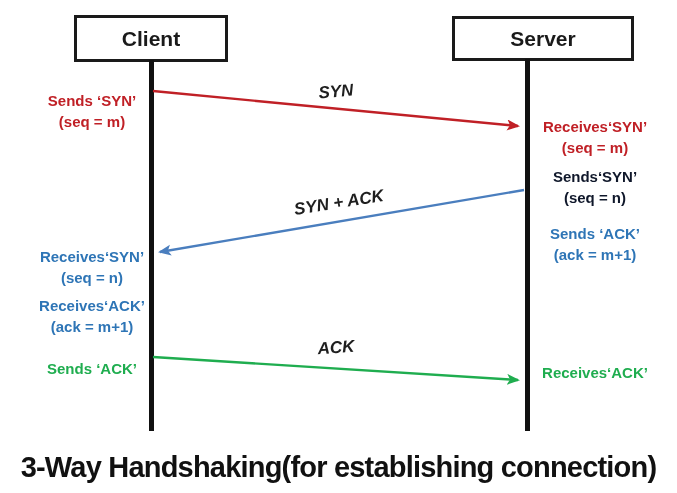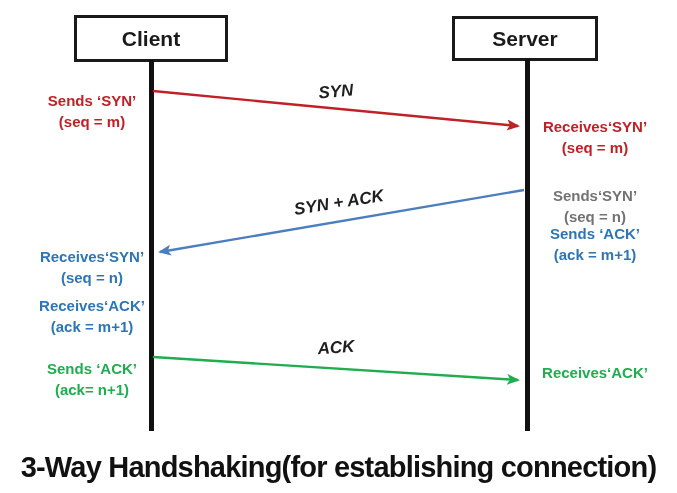--- a/index.html
+++ b/index.html
@@ -17,21 +17,21 @@
     border: 3px solid #1a1a1a;
     background: #ffffff;
     display: flex;
     align-items: center;
     justify-content: center;
     font-size: 21px;
     font-weight: bold;
     color: #1a1a1a;
   }
   .actor-box.client { left: 74px;  top: 15px; width: 154px; height: 47px; }
-  .actor-box.server { left: 452px; top: 16px; width: 146px; height: 45px; }
+  .actor-box.server { left: 452px; top: 16px; width: 182px; height: 45px; }
   .lifeline {
     position: absolute;
     width: 5px;
     background: #111111;
   }
   .lifeline.client-line { left: 149px; top: 60px; height: 371px; }
   .lifeline.server-line { left: 525px; top: 59px; height: 372px; }
   svg.arrows {
     position: absolute;
     left: 0; top: 0;
@@ -113,28 +113,27 @@
   <div class="note left" style="top: 232px; color: rgb(46, 117, 182);">
     <div>Receives‘SYN’</div>
     <div>(seq = n)</div>
   </div>
   <div class="note left" style="top: 281px; color: rgb(46, 117, 182);">
     <div>Receives‘ACK’</div>
     <div>(ack = m+1)</div>
   </div>
   <div class="note left" style="top: 344px; color: rgb(31, 173, 79);">
     <div>Sends ‘ACK’</div>
-    <div>(ack= n+1)</div>
   </div>
 
   <div class="note right" style="top: 116px; color: rgb(192, 32, 38);">
     <div>Receives‘SYN’</div>
     <div>(seq = m)</div>
   </div>
-  <div class="note right" style="top: 185px; color: #737373;">
+  <div class="note right" style="top: 166px; color: #0f172a;">
     <div>Sends‘SYN’</div>
     <div>(seq = n)</div>
   </div>
   <div class="note right" style="top: 223px; color: rgb(46, 117, 182);">
     <div>Sends ‘ACK’</div>
     <div>(ack = m+1)</div>
   </div>
   <div class="note right" style="top: 362px; color: rgb(31, 173, 79);">
     <div>Receives‘ACK’</div>
   </div>

